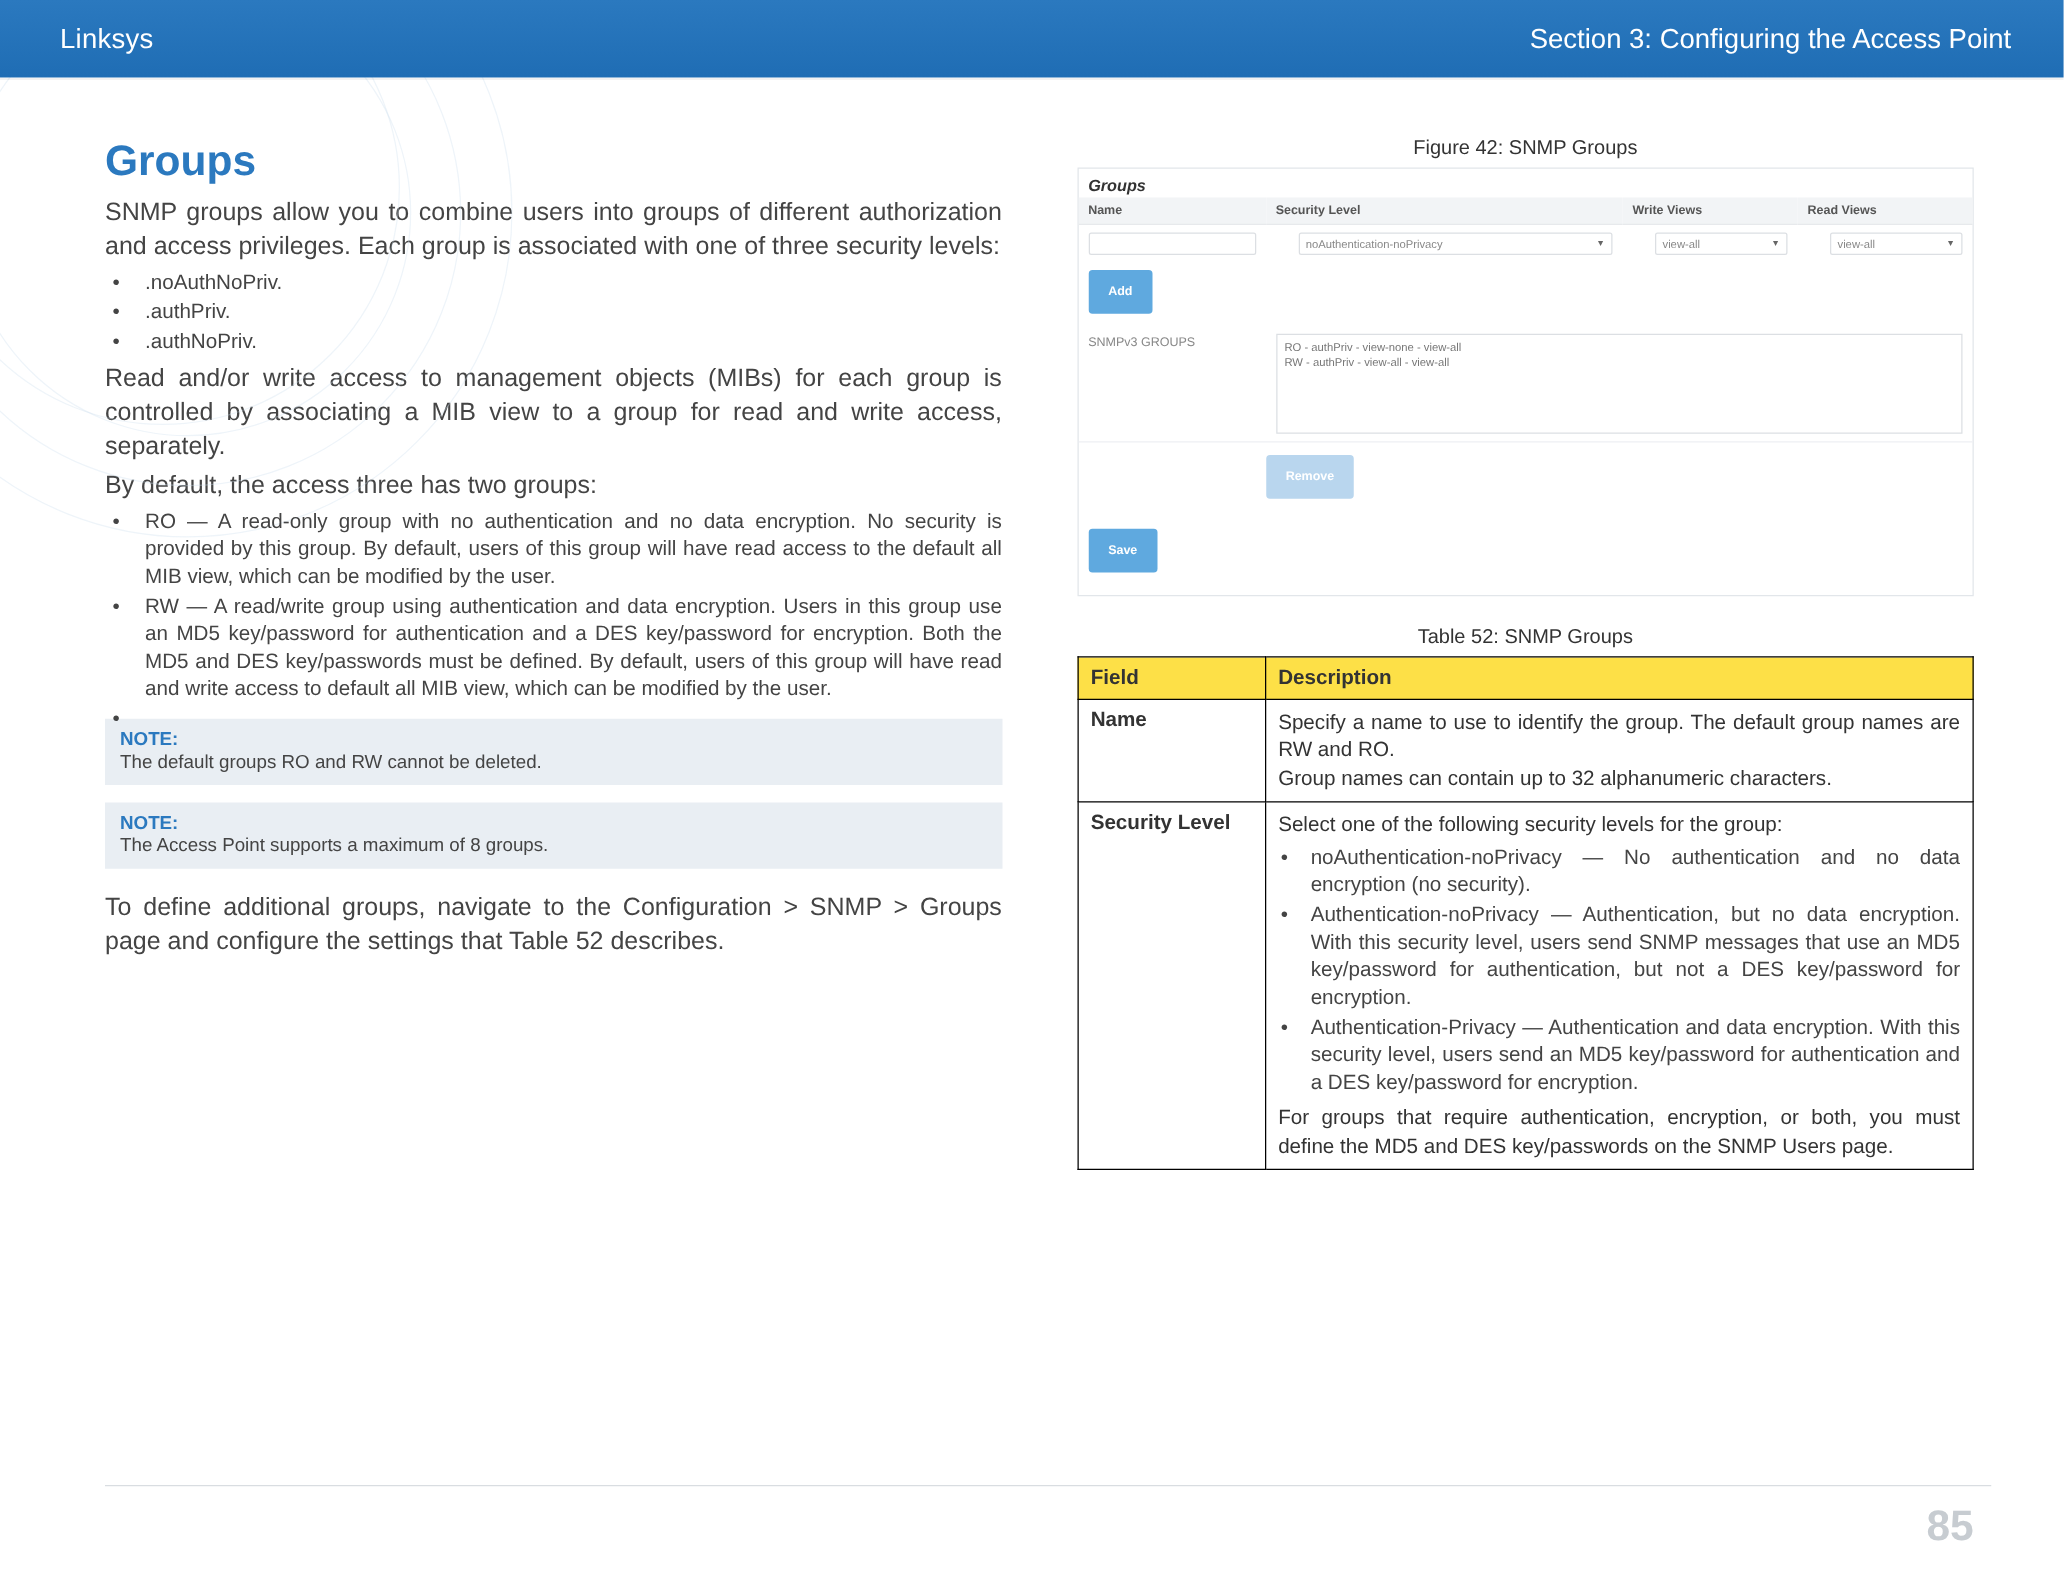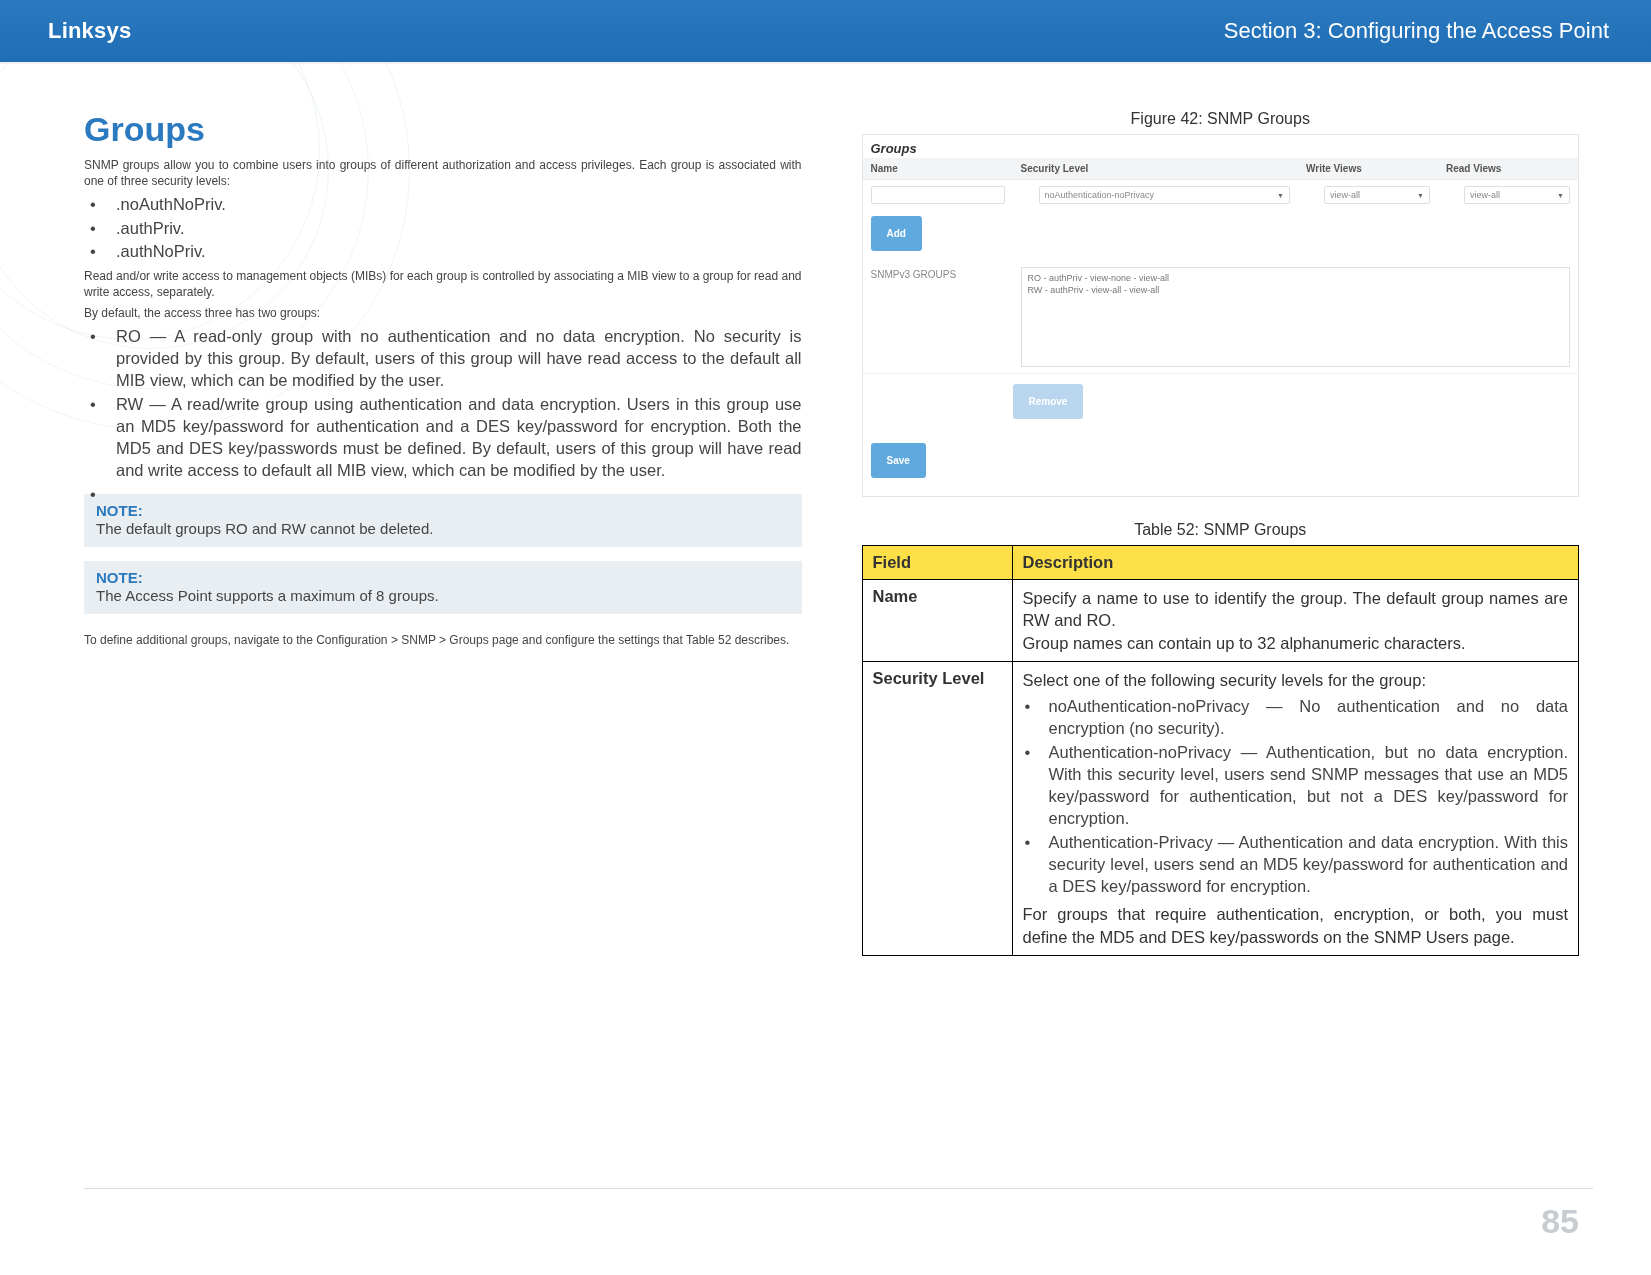--- a/index.html
+++ b/index.html
@@ -35,38 +35,38 @@
     height: 62px;
     background: linear-gradient(#2b79bf, #1f6db4);
     color: #fff;
     display: flex;
     align-items: center;
     justify-content: space-between;
     padding: 0 42px 0 48px;
     font-size: 22px;
     box-shadow: 0 2px 0 rgba(0,0,0,.05);
   }
-  header.topbar .brand { font-weight: 700; letter-spacing: .2px; }
+  header.topbar .brand { font-weight: 400; letter-spacing: .2px; }
   header.topbar .section { font-weight: 300; }
 
   .page {
     display: flex;
     gap: 60px;
     padding: 48px 72px 0 84px;
   }
   .col { flex: 1 1 0; min-width: 0; }
 
   h1.page-title {
     color: #2b79bf;
     font-size: 34px;
     font-weight: 700;
     margin-bottom: 8px;
   }
   .body-text {
-    font-size: 12px;
+    font-size: 20px;
     line-height: 1.35;
     color: #444;
     text-align: justify;
   }
   .body-text p { margin-bottom: 4px; }
 
   ul.bullets { list-style: none; margin: 4px 0 6px 0; }
   ul.bullets > li {
     position: relative;
     padding-left: 32px;
@@ -166,21 +166,21 @@
   .mini-ui .mini-listarea {
     display: grid;
     grid-template-columns: 150px 1fr;
   }
   .mini-ui .mini-list-label {
     padding: 8px 8px; color:#888; font-size:10px;
   }
   .mini-ui .mini-list-box {
     margin: 6px 8px;
     border: 1px solid #dcdfe3;
-    height: 100px;
+    height: 80px;
     padding: 4px 6px;
     font-size: 9px;
     color: #777;
     line-height: 1.35;
     overflow: hidden;
   }
   .mini-ui .mini-footer {
     border-top: 1px solid #eef0f3;
     padding: 4px 0;
   }

